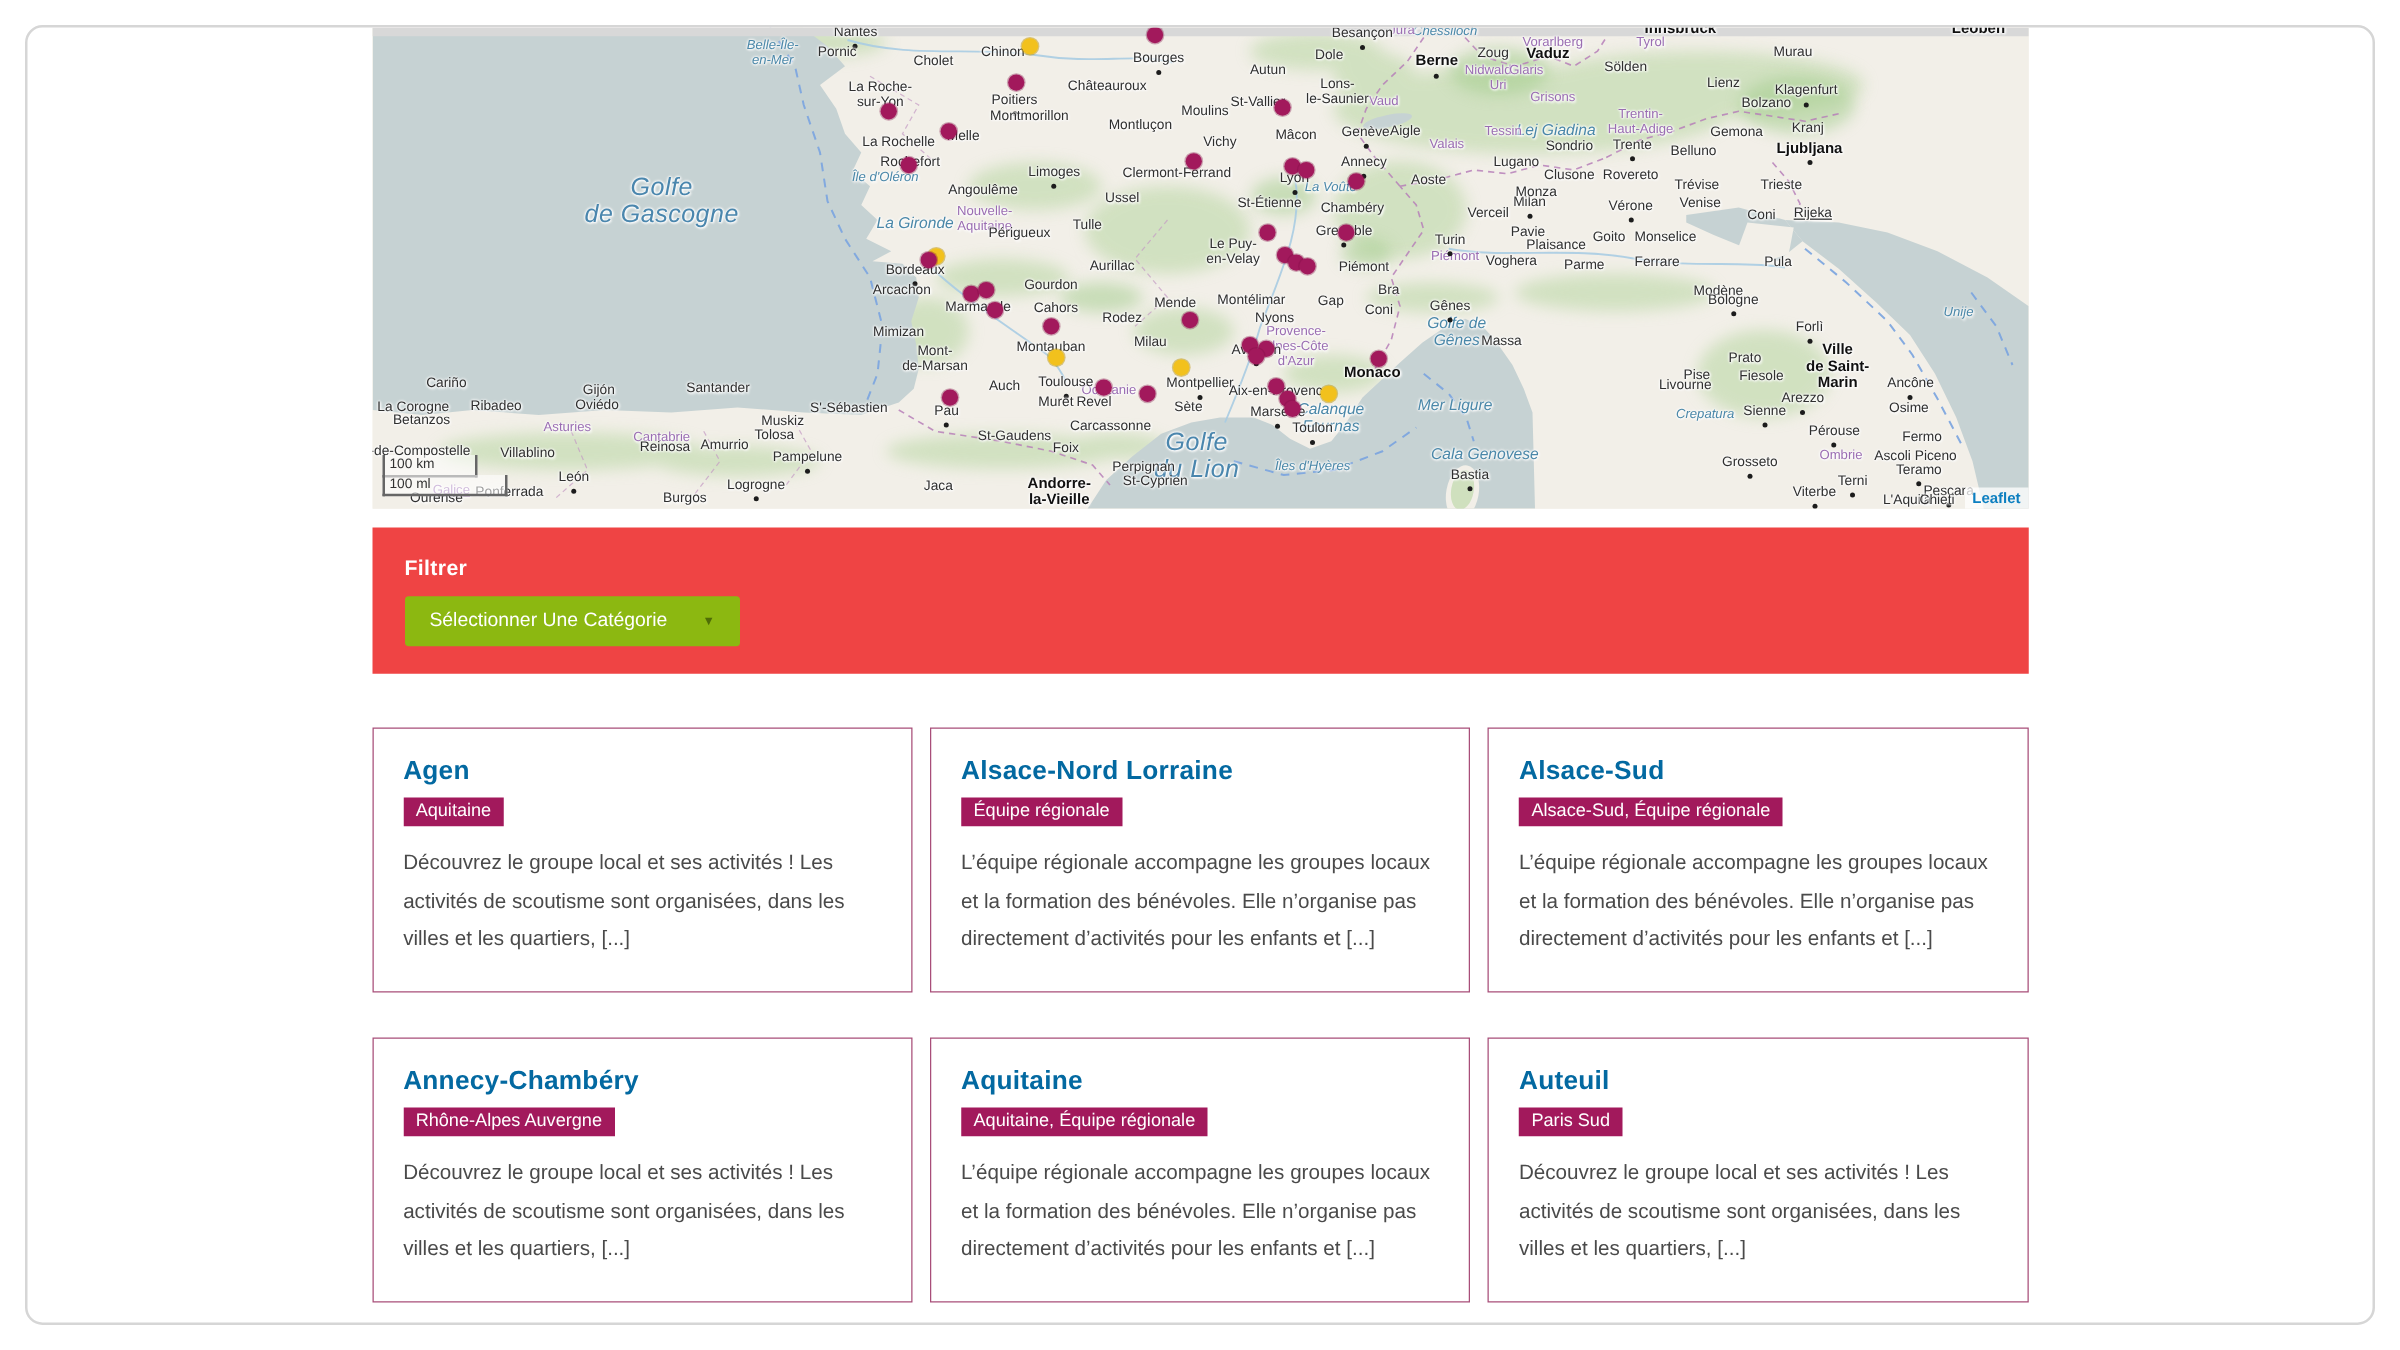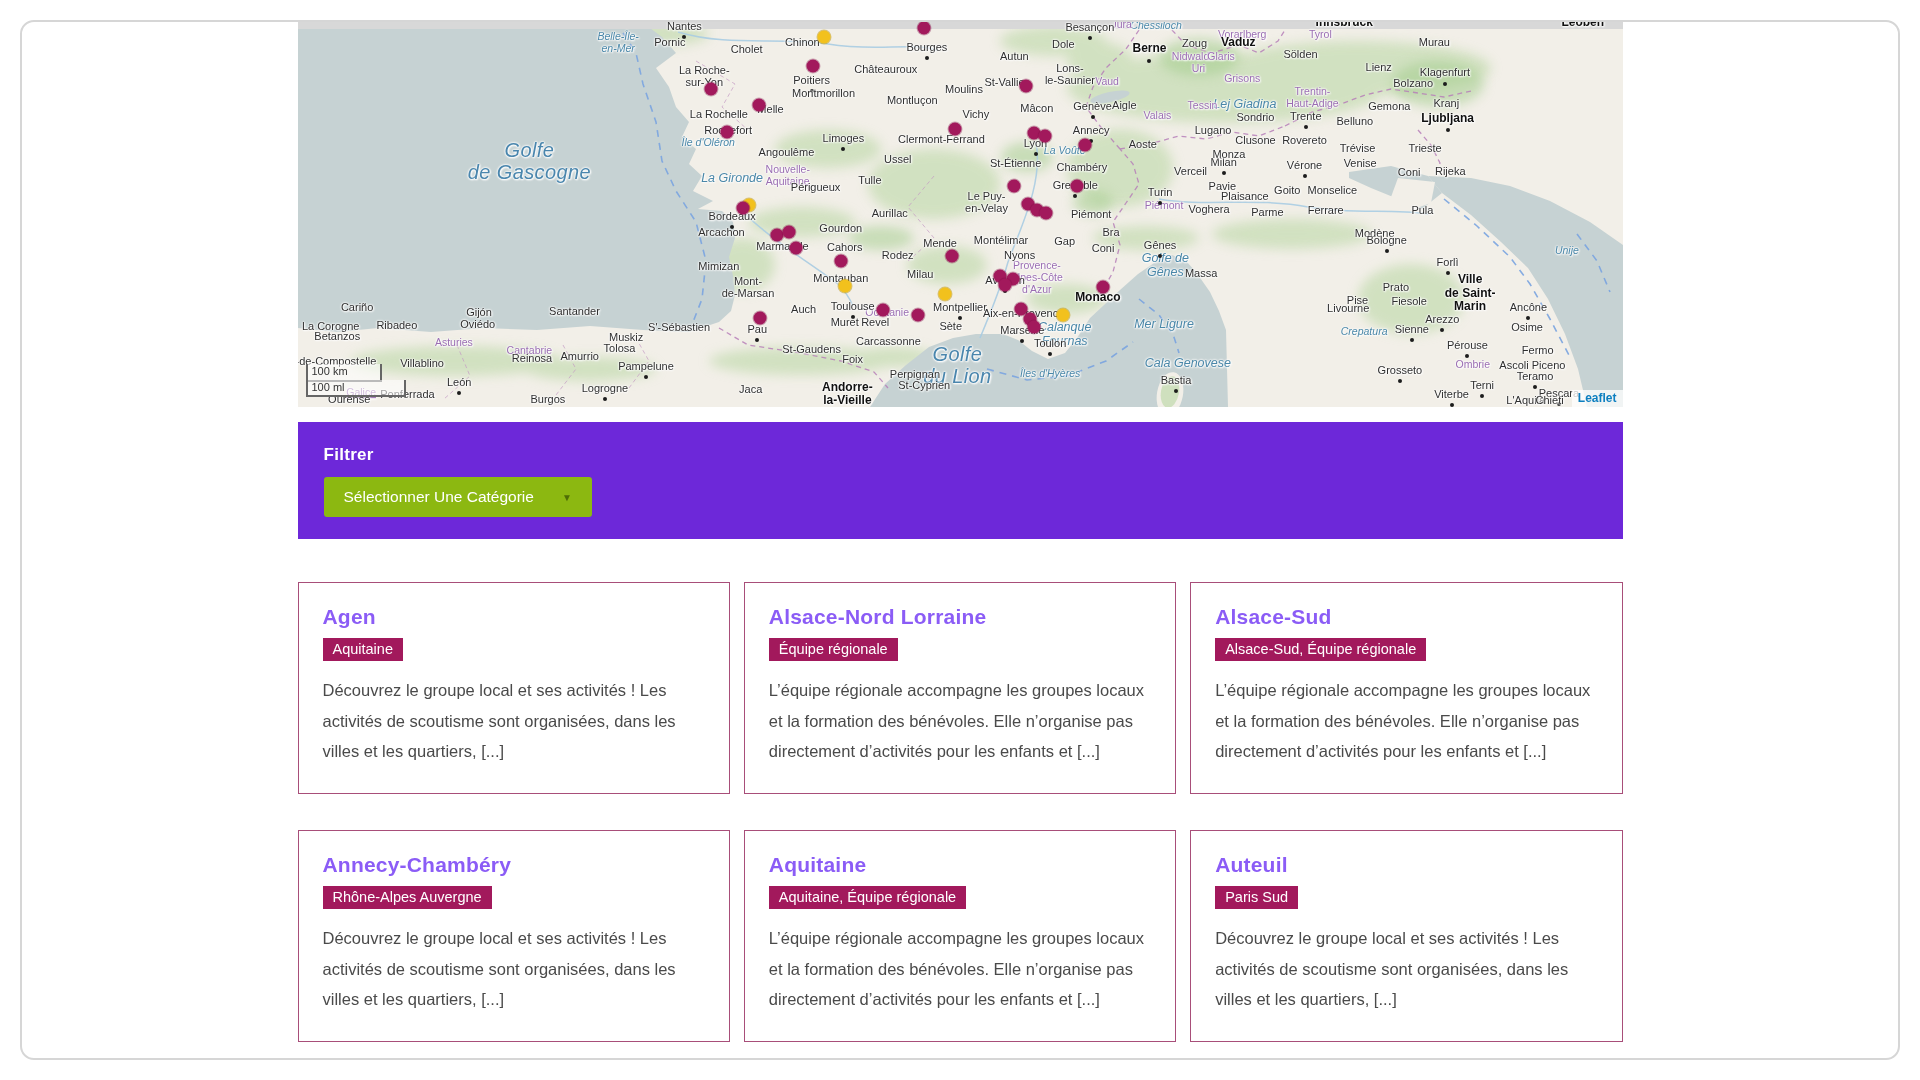--- a/index.html
+++ b/index.html
@@ -27,30 +27,30 @@
   .marker.yellow{background:#f2c11d;box-shadow:0 0 0 1px rgba(190,150,10,.5);}
   .scalebox{position:absolute;left:8px;bottom:10px;z-index:6;font-size:11px;color:#333;line-height:1.3;}
   .scalebox .bar{background:rgba(255,255,255,.55);border:2px solid #666;border-top:none;padding:0 4px 1px 4px;}
   .scalebox .bar.km{width:64px;}
   .scalebox .bar.mi{width:88px;margin-top:-2px;}
   .attribution{position:absolute;right:0;bottom:0;z-index:6;background:rgba(255,255,255,.75);
     padding:1px 6px 2px 6px;font-size:12px;}
   .attribution a{color:#0d7fc0;font-weight:700;text-decoration:none;cursor:pointer;}
 
   
-  .filter-bar{margin-top:15px;height:117px;background:#6d28d9;box-sizing:border-box;padding:23px 26px;}
+  .filter-bar{margin-top:15px;height:117px;background:#ef4444;box-sizing:border-box;padding:23px 26px;}
   .filter-label{color:#fff;font-weight:700;font-size:17px;letter-spacing:.3px;}
   .filter-dropdown{margin-top:12px;display:inline-flex;align-items:center;background:#8cb811;border:none;
     color:#fff;font-size:15.5px;font-family:"Liberation Sans",sans-serif;padding:11px 20px;border-radius:3px;cursor:pointer;}
   .filter-dropdown .caret{margin-left:28px;font-size:10px;color:#4f6d06;}
 
   
   .cards{display:grid;grid-template-columns:repeat(3,1fr);gap:36px 14px;margin-top:43px;}
   .card{border:1px solid #a84e79;background:#fff;box-sizing:border-box;padding:22px 24px;min-height:212px;cursor:pointer;}
-  .card h3{margin:0;font-size:21px;font-weight:700;color:#8b5cf6;letter-spacing:.2px;}
+  .card h3{margin:0;font-size:21px;font-weight:700;color:#0369a1;letter-spacing:.2px;}
   .card .badge{display:inline-block;margin-top:9px;background:#a2195c;color:#fff;font-size:14.5px;
     padding:3px 10px 4px 10px;}
   .card p{margin:14px 0 0 0;font-size:16.5px;line-height:1.85;color:#4a4a4a;}
 </style>
 </head>
 <body>
 
 <div class="frame">
   <div class="content">
 
@@ -255,21 +255,21 @@
           <span class="lbl" style="left: 76%; top: 30.7%;">Rovereto</span>
           <span class="lbl" style="left: 69.9%; top: 36.4%;">Milan</span>
           <i class="citydot" style="left: 69.9%; top: 39.3%;"></i>
           <span class="lbl" style="left: 70.3%; top: 34.2%;">Monza</span>
           <span class="lbl" style="left: 76%; top: 37.1%;">Vérone</span>
           <i class="citydot" style="left: 76%; top: 40%;"></i>
           <span class="lbl" style="left: 80.2%; top: 36.7%;">Venise</span>
           <span class="lbl" style="left: 80%; top: 32.8%;">Trévise</span>
           <span class="lbl" style="left: 85.1%; top: 32.8%;">Trieste</span>
           <span class="lbl" style="left: 83.9%; top: 39%;">Coni</span>
-          <span class="lbl" style="left: 87%; top: 38.8%;">Rijeka</span>
+          <span class="lbl" style="left: 87%; top: 38.8%; text-decoration: underline;">Rijeka</span>
           <span class="lbl" style="left: 58.7%; top: 42.3%;">Grenoble</span>
           <i class="citydot" style="left: 58.7%; top: 45.2%;"></i>
           <span class="lbl" style="left: 67.4%; top: 38.8%;">Verceil</span>
           <span class="lbl" style="left: 69.8%; top: 42.7%;">Pavie</span>
           <span class="lbl" style="left: 71.5%; top: 45.3%;">Plaisance</span>
           <span class="lbl" style="left: 74.7%; top: 43.6%;">Goito</span>
           <span class="lbl" style="left: 78.1%; top: 43.6%;">Monselice</span>
           <span class="lbl" style="left: 52%; top: 46.8%;">Le Puy-
 en-Velay</span>
           <span class="lbl" style="left: 65.1%; top: 44.2%;">Turin</span>

